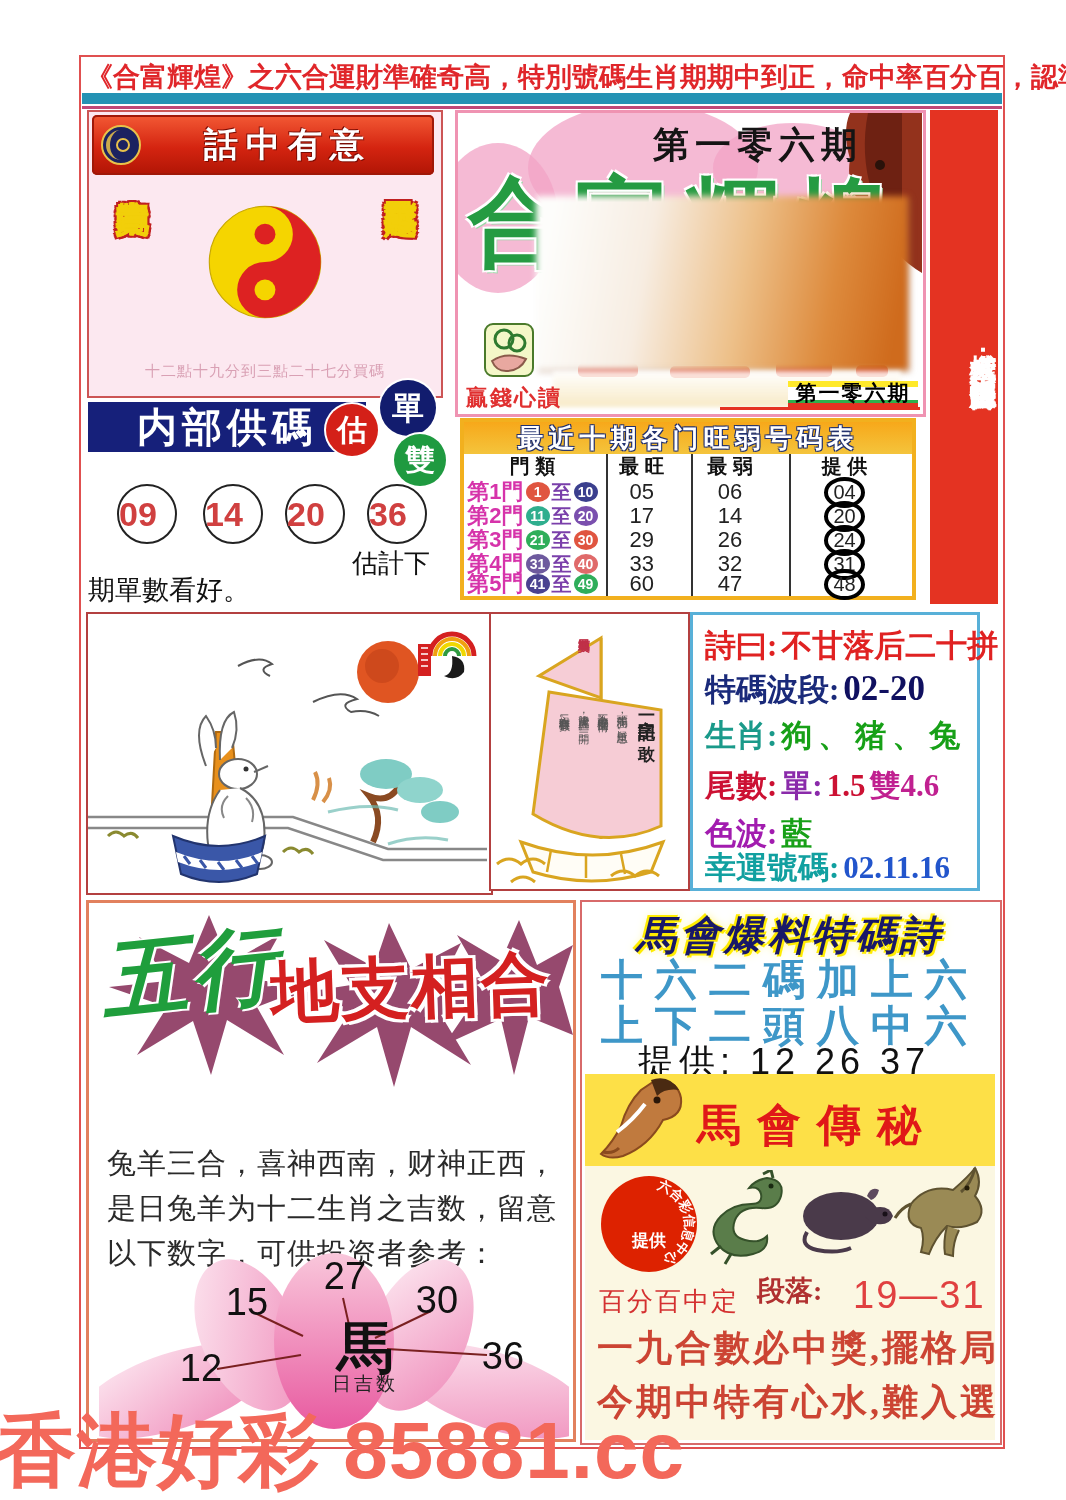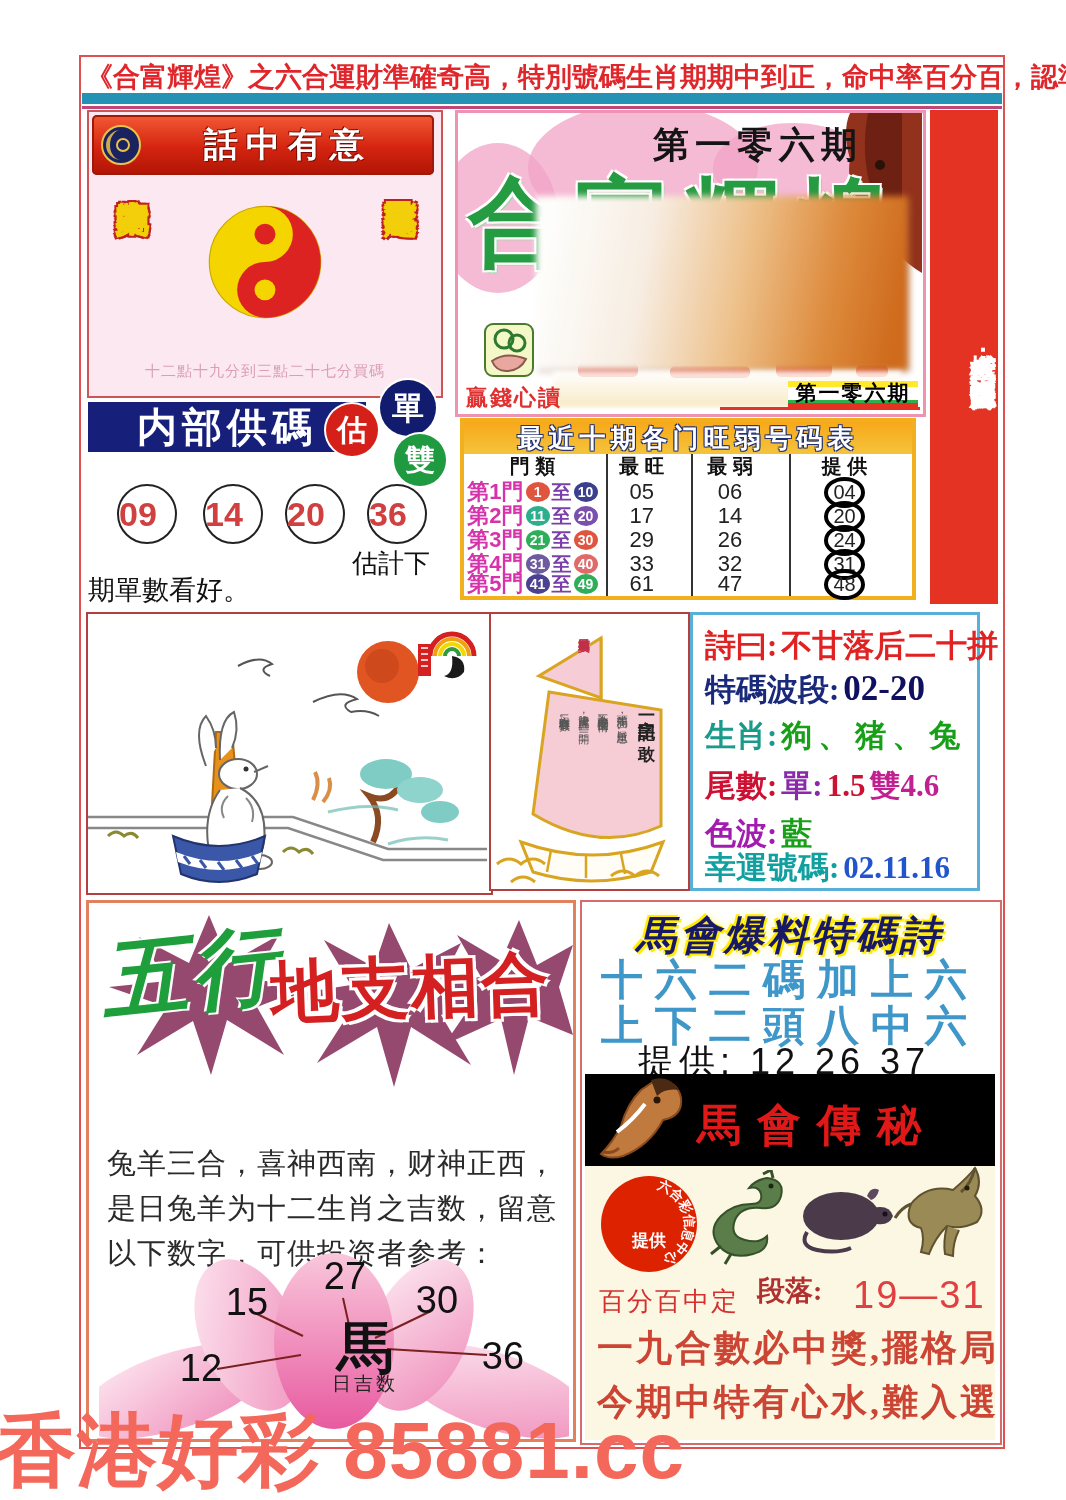--- a/index.html
+++ b/index.html
@@ -111,21 +111,21 @@
   .lotus-ma{position:absolute;left:226px;top:408px;width:100px;text-align:center;font-size:56px;font-weight:bold;color:#111;}
   .lotus-sub{position:absolute;left:222px;top:468px;width:108px;text-align:center;font-size:19px;color:#222;letter-spacing:3px;}
 
   
   .br-box{left:580px;top:900px;width:422px;height:545px;border:2px solid #d86a6a;background:#fff;box-sizing:border-box;}
   .br-title{position:absolute;left:8px;top:6px;width:400px;text-align:center;font-size:40px;font-weight:bold;font-style:italic;color:#181868;
             letter-spacing:4px;text-shadow:2px 2px 0 #ffec00,-2px -2px 0 #ffec00,0 0 10px #fff27a;}
   .br-poem{position:absolute;width:400px;text-align:center;font-size:42px;font-weight:bold;color:#3e97c8;letter-spacing:12px;white-space:nowrap;
            font-family:"Liberation Serif","DejaVu Serif",serif;}
   .br-offer{position:absolute;left:56px;top:136px;font-size:36px;color:#111;letter-spacing:5px;}
-  .pink-banner{position:absolute;left:3px;top:172px;width:410px;height:92px;background:#000000;}
+  .pink-banner{position:absolute;left:3px;top:172px;width:410px;height:92px;background:#fde047;}
   .chuanmi{position:absolute;left:112px;top:22px;font-size:44px;font-weight:bold;color:#e01818;letter-spacing:16px;white-space:nowrap;}
   .cream{position:absolute;left:3px;top:264px;width:410px;height:274px;background:#fbf7e2;}
   .sure-note{position:absolute;left:14px;top:118px;font-size:26px;color:#d43030;letter-spacing:2px;}
   .range-label{position:absolute;left:172px;top:106px;font-size:28px;font-weight:bold;color:#b03030;font-family:"Liberation Serif",serif;}
   .range-value{position:absolute;left:268px;top:108px;font-size:38px;color:#e04040;font-weight:500;letter-spacing:2px;}
   .red-cal{position:absolute;left:12px;width:392px;font-size:36px;color:#cc4433;letter-spacing:3px;white-space:nowrap;
            font-family:"Liberation Serif","DejaVu Serif",serif;font-weight:bold;}
 
   
   .watermark{left:-4px;top:1398px;width:760px;font-size:80px;font-weight:900;color:#f3685a;letter-spacing:1px;white-space:nowrap;z-index:50;}
@@ -259,21 +259,21 @@
         <span class="tc3 tnum">32</span>
         <span class="tc4"><span class="toffer">31</span></span>
       </div>
       <div class="trow" style="top:118px">
         <span class="tc1">
             <span class="tdoor">第5門</span>
             <span class="ball b-navy2">41</span>
             <span class="tzhi">至</span>
             <span class="ball b-green">49</span>
           </span>
-        <span class="tc2 tnum">61</span>
+        <span class="tc2 tnum">60</span>
         <span class="tc3 tnum">47</span>
         <span class="tc4"><span class="toffer">48</span></span>
       </div>
     </div>
   </div>
 
   <div class="abs mid-box1">
     <svg width="399" height="275" viewBox="0 0 399 275">
       <path d="M150 52 q22 -12 34 -2 q-16 5 -2 12" stroke="#555" stroke-width="2" fill="none"></path>
       <path d="M225 88 q28 -14 44 -3 q-20 5 -6 13 q16 -3 28 4" stroke="#555" stroke-width="2" fill="none"></path>

